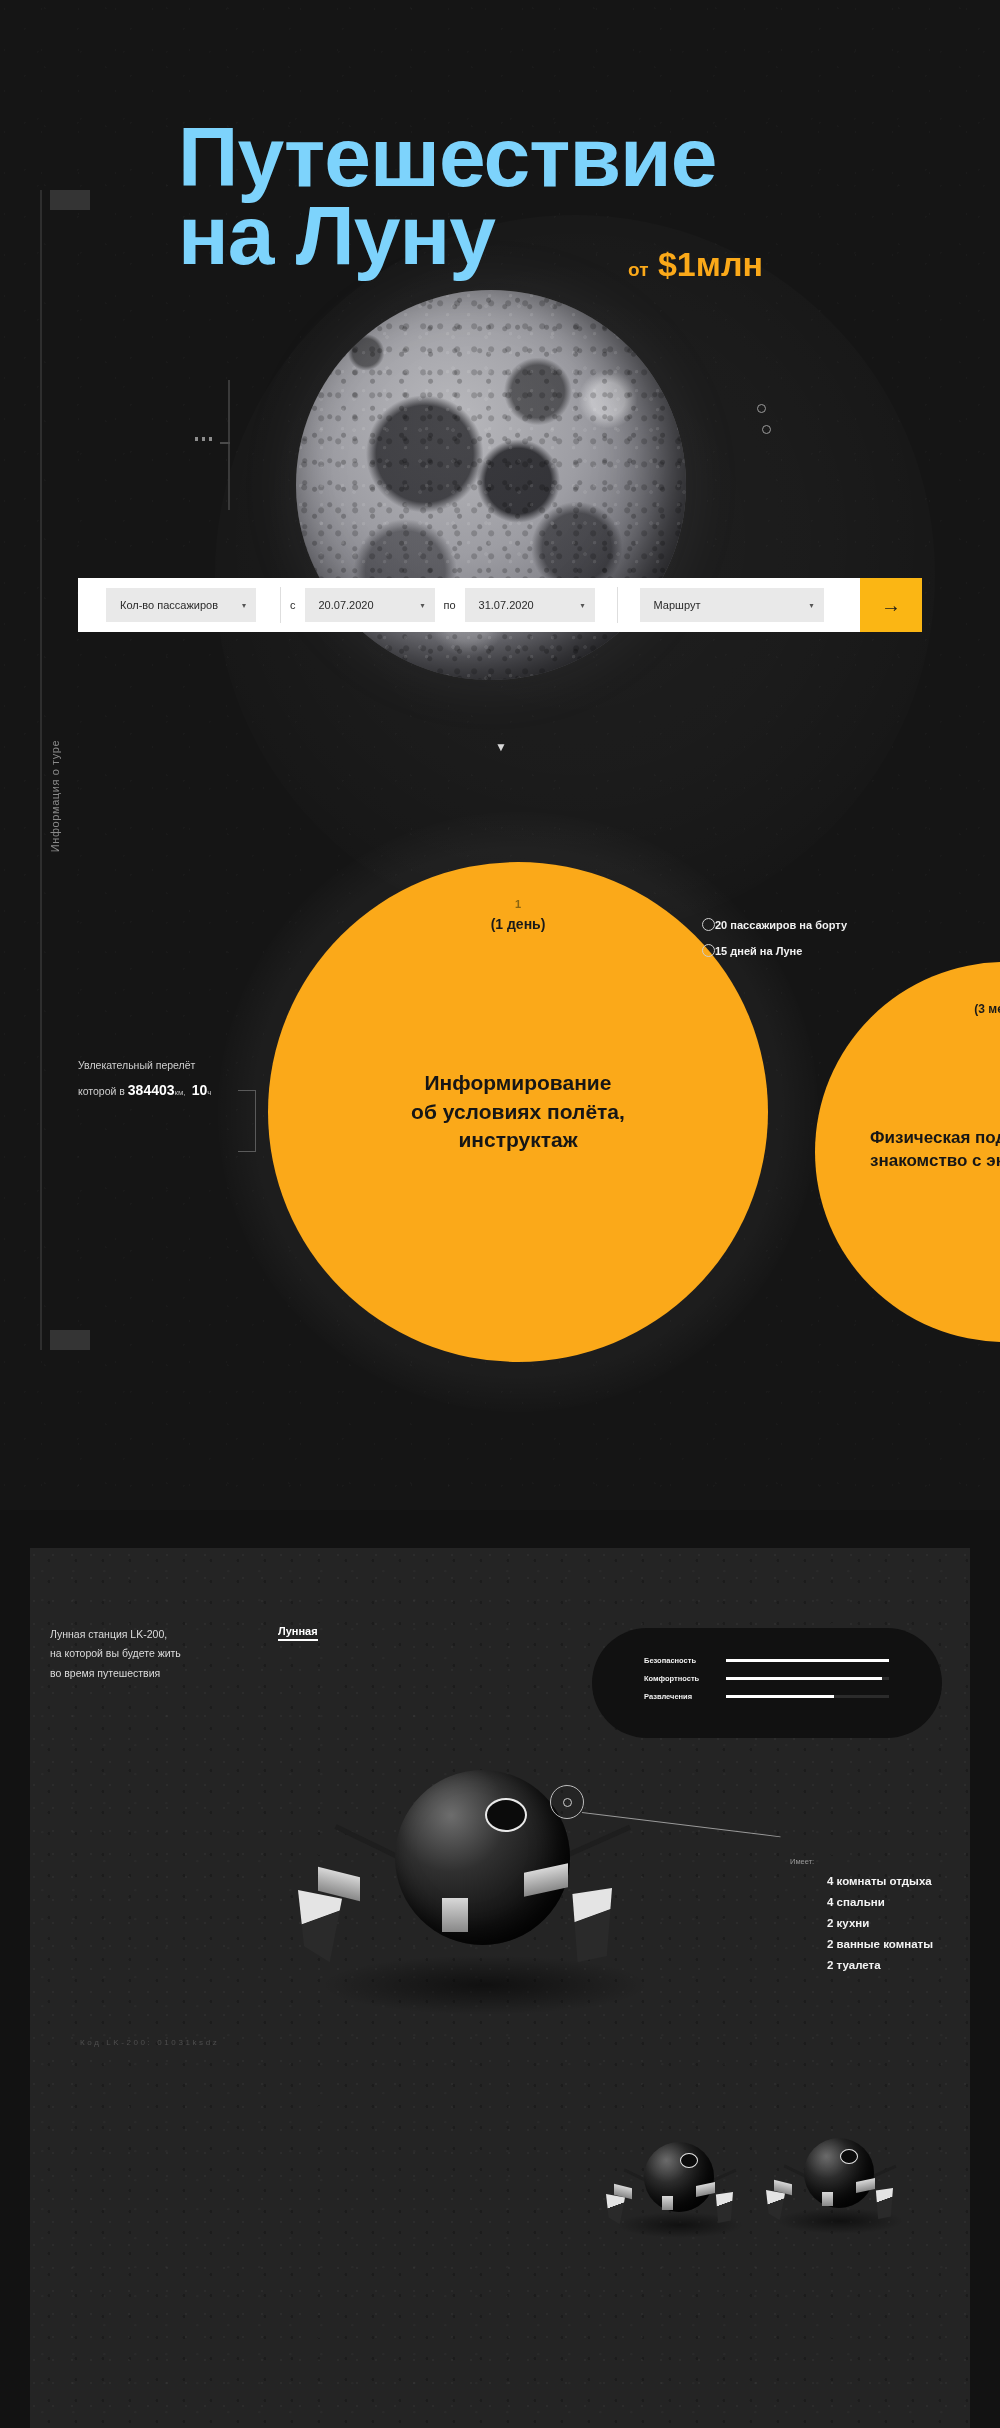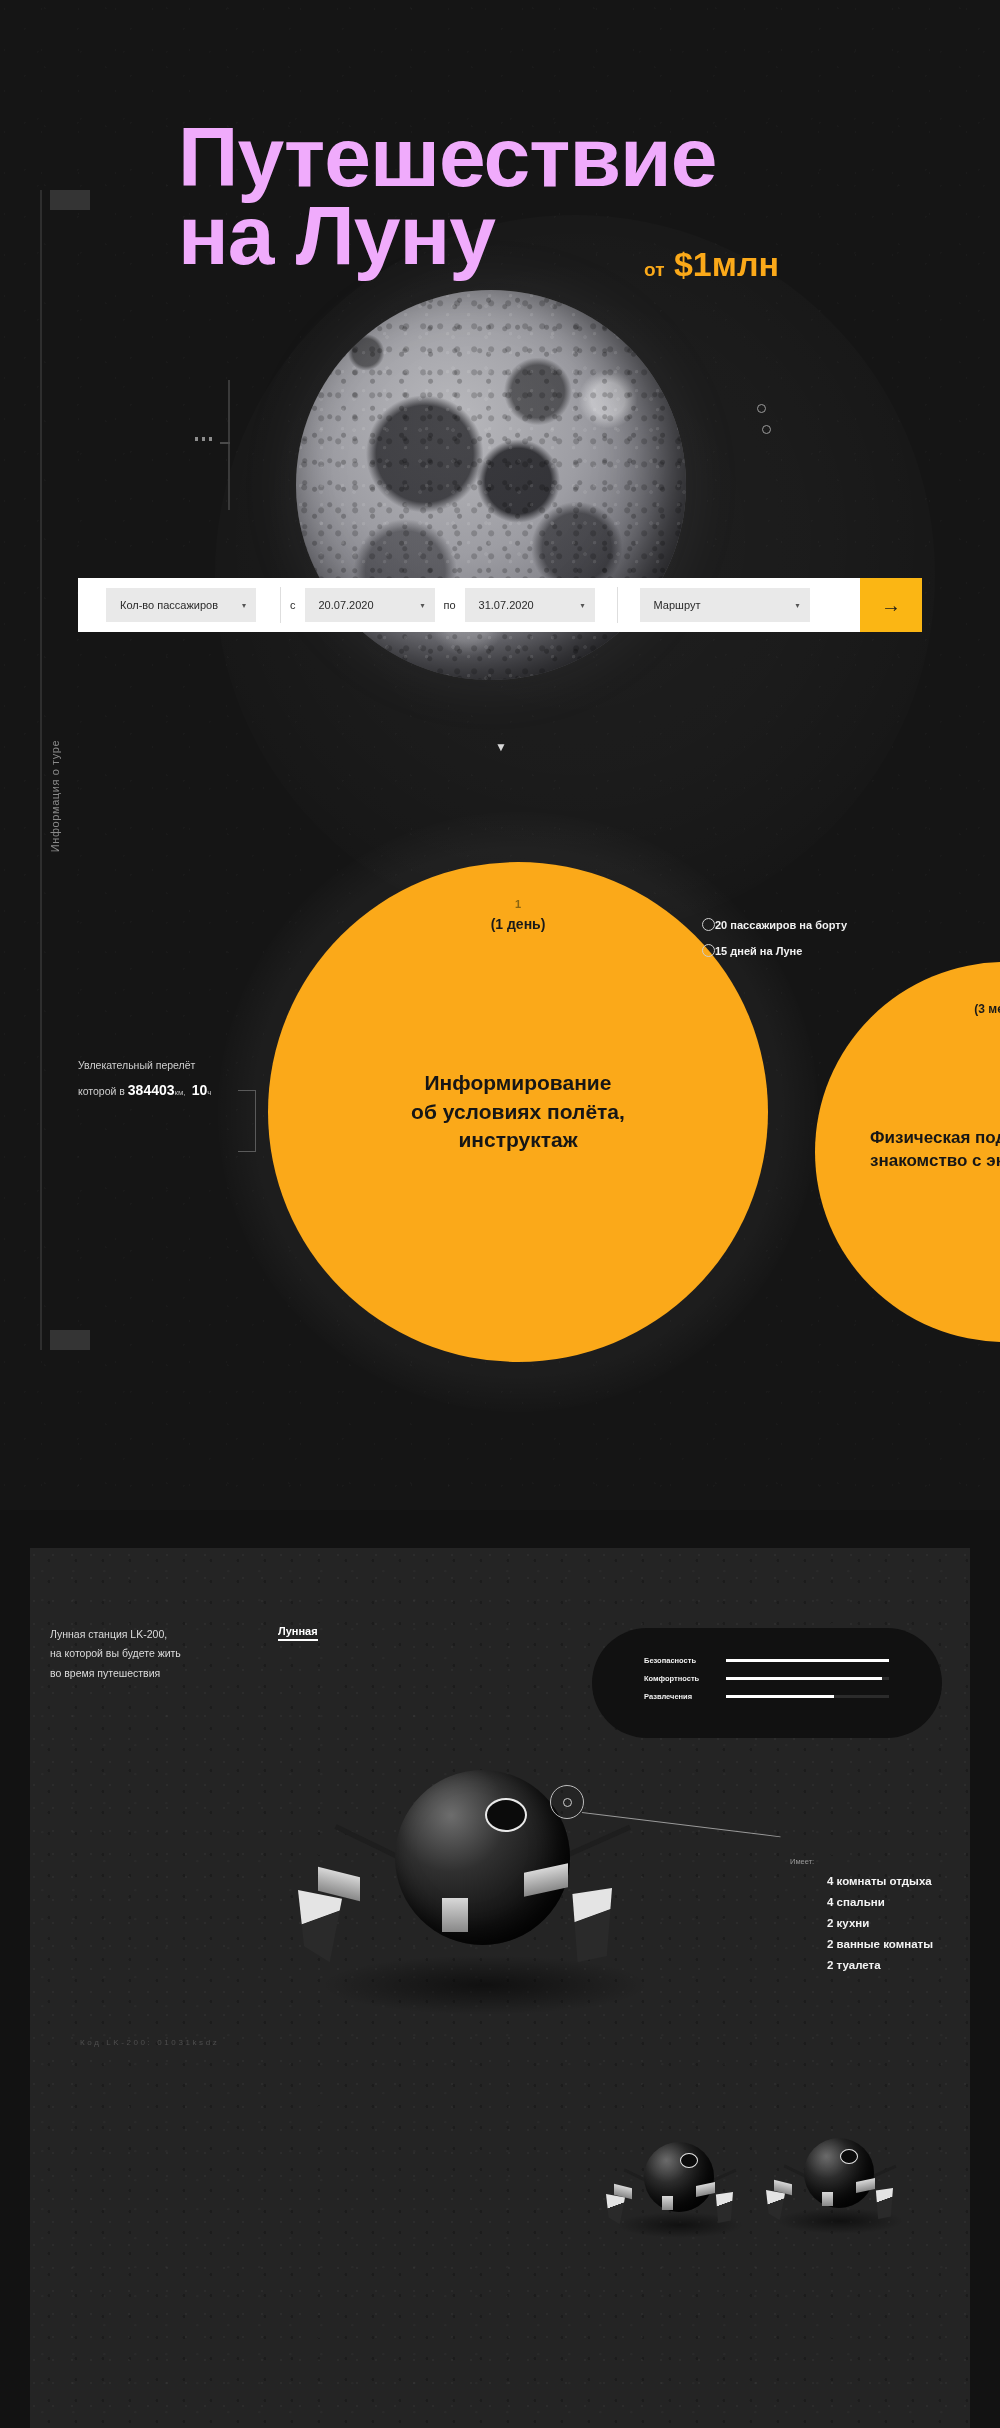--- a/index.html
+++ b/index.html
@@ -28,27 +28,27 @@
   }
   .hero-glow{
     position:absolute; left:215px; top:215px; width:720px; height:720px;
     border-radius:50%;
     background:radial-gradient(circle at 50% 45%, rgba(255,255,255,.045) 0%, rgba(255,255,255,.028) 45%, rgba(255,255,255,.012) 68%, rgba(255,255,255,0) 78%);
     pointer-events:none;
   }
 
   .title {
     position:absolute; left:178px; top:118px; width:720px;
-    color:#f0abfc;
+    color:#7dd3fc;
     font-size:84px; line-height:.93; font-weight:700; letter-spacing:-1px;
     white-space:pre-line;
     z-index:6;
   }
   .price {
-    position:absolute; left:644px; top:245px;
+    position:absolute; left:628px; top:245px;
     color:#FBA919; font-size:34px; font-weight:700;
     z-index:7;
   }
   .price .from{ font-size:19px; font-weight:600; }
 
   
   .moon{
     position:absolute; left:296px; top:290px; width:390px; height:390px;
     border-radius:50%;
     background:
@@ -269,21 +269,21 @@
     <div class="sb-field" style="width:130px;gap:20px;">
       <span>20.07.2020</span>
       <span class="cap">▾</span>
     </div>
     <span class="sb-label">по</span>
     <div class="sb-field" style="width:130px;">
       <span>31.07.2020</span>
       <span class="cap">▾</span>
     </div>
     <div class="sb-sep" style="margin-left:22px;"></div>
-    <div class="sb-field" style="width:170px;margin-left:22px;">
+    <div class="sb-field" style="width:184px;margin-left:22px;">
       <span>Маршрут</span>
       <span class="cap">▾</span>
     </div>
     <div class="sb-go">
       <span>→</span>
     </div>
   </div>
 
   <div class="scroll-arrow">▼</div>
 

